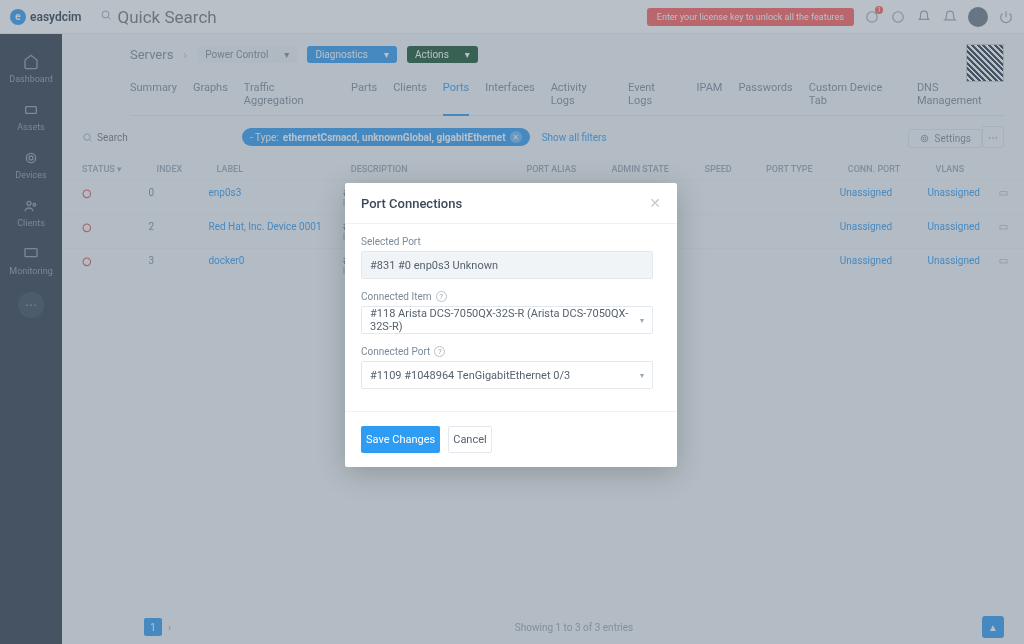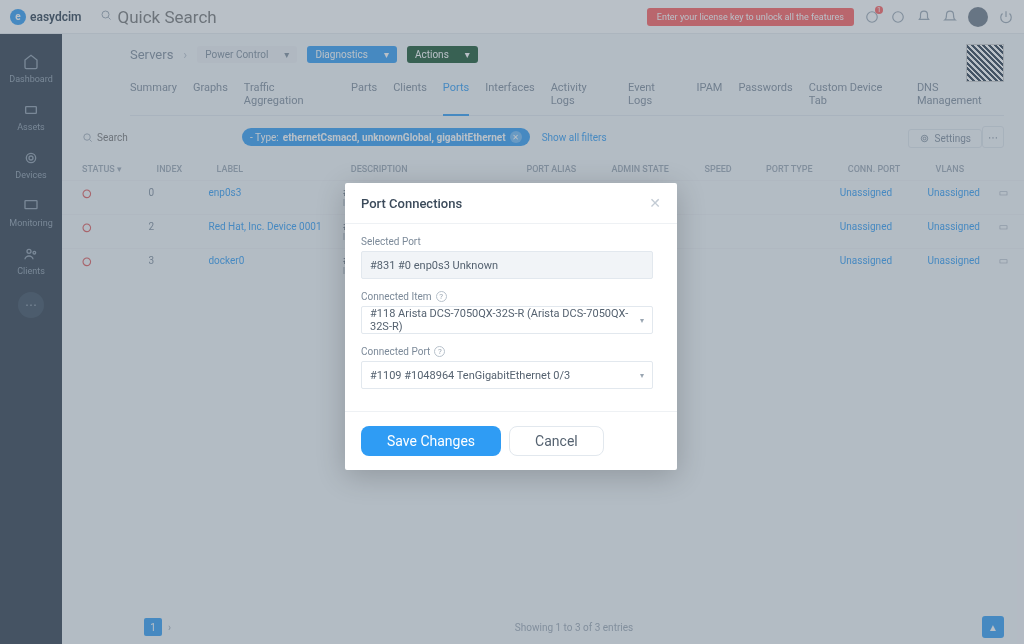--- a/index.html
+++ b/index.html
@@ -73,21 +73,21 @@
   .modal-hdr .close { color: #c3cbd4; font-size: 14px; cursor: pointer; }
   .modal-body { padding: 12px 24px 0 16px; }
   .fld { margin-bottom: 12px; }
   .fld-label { font-size: 10px; color: #7c8a99; display: flex; align-items: center; gap: 4px; margin-bottom: 4px; }
   .help-ico { width: 11px; height: 11px; border: 1px solid #b8c2cc; border-radius: 50%; color: #9aa6b2; font-size: 8px; display: inline-flex; align-items: center; justify-content: center; }
   .fld-input { width: 100%; height: 28px; border: 1px solid #e2e8ee; border-radius: 2px; padding: 0 8px; font-size: 11px; color: #556270; background: #fff; }
   .fld-input[readonly] { background: #f1f4f7; }
   .fld-select { width: 100%; height: 28px; border: 1px solid #e2e8ee; border-radius: 2px; padding: 0 8px; font-size: 11px; color: #556270; display: flex; align-items: center; justify-content: space-between; cursor: pointer; }
   .fld-select .chev { color: #9aa6b2; font-size: 8px; }
   .modal-ftr { padding: 14px 16px; border-top: 1px solid #eef1f4; display: flex; gap: 8px; margin-top: 10px; }
-  .btn { font-size: 14px; padding: 6px 25px; border-radius: 8px; cursor: pointer; border: 1px solid transparent; }
+  .btn { font-size: 11px; padding: 6px 4px; border-radius: 2px; cursor: pointer; border: 1px solid transparent; }
   .btn.primary { background: #2f9cf4; color: #fff; }
   .btn.secondary { background: #fff; color: #556270; border-color: #e2e8ee; }
 </style>
 </head>
 <body>
 
 <div class="topbar">
   <div class="logo">
     <span class="mark">e</span>
     <span>easydcim</span>
@@ -157,34 +157,34 @@
         <svg width="16" height="16" viewBox="0 0 24 24" fill="none" stroke="currentColor" stroke-width="2">
           <circle cx="12" cy="12" r="3"></circle>
           <path d="M19 12a7 7 0 10-14 0 7 7 0 0014 0z"></path>
         </svg>
       </span>
     <span>Devices</span>
   </div>
   <div class="side-item">
     <span class="ico">
         <svg width="16" height="16" viewBox="0 0 24 24" fill="none" stroke="currentColor" stroke-width="2">
-          <rect x="3" y="4" width="18" height="12" rx="1"></rect>
-        </svg>
-      </span>
-    <span>Monitoring</span>
-  </div>
-  <div class="side-item">
-    <span class="ico">
-        <svg width="16" height="16" viewBox="0 0 24 24" fill="none" stroke="currentColor" stroke-width="2">
           <circle cx="9" cy="8" r="3"></circle>
           <circle cx="17" cy="10" r="2"></circle>
           <path d="M3 20c0-3 3-5 6-5s6 2 6 5"></path>
         </svg>
       </span>
     <span>Clients</span>
+  </div>
+  <div class="side-item">
+    <span class="ico">
+        <svg width="16" height="16" viewBox="0 0 24 24" fill="none" stroke="currentColor" stroke-width="2">
+          <rect x="3" y="4" width="18" height="12" rx="1"></rect>
+        </svg>
+      </span>
+    <span>Monitoring</span>
   </div>
   <div class="side-more">⋯</div>
 </div>
 
 <div class="main">
   <div class="header">
     <div class="breadcrumbs">
       <span>Servers</span>
       <span style="color:#b8c2cc">›</span>
       <span class="hdr-btn power">

